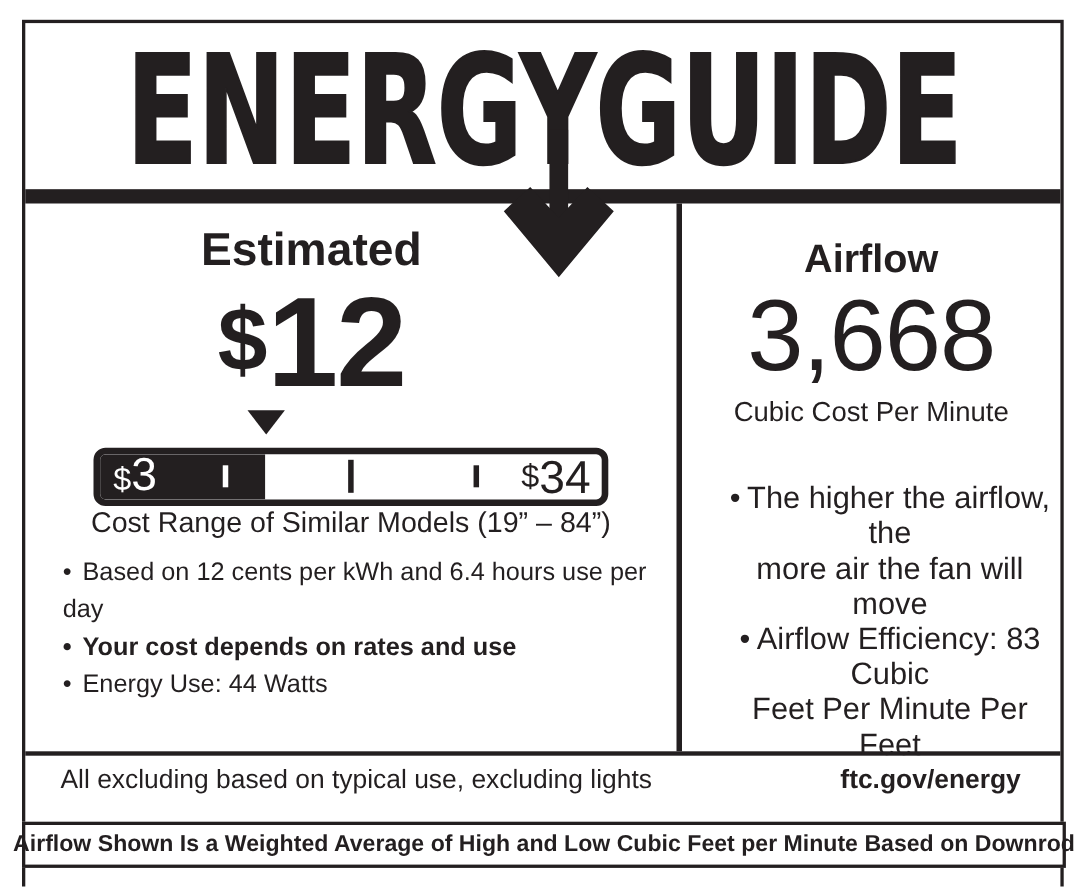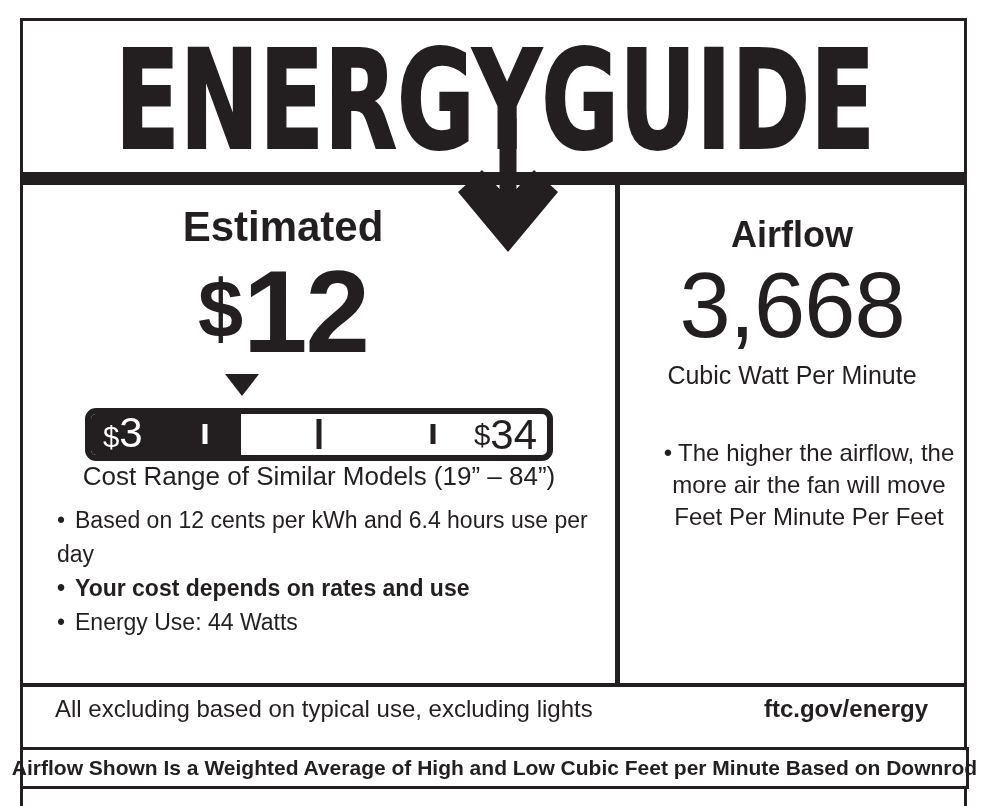--- a/index.html
+++ b/index.html
@@ -112,21 +112,21 @@
     padding-left: 34px;
     font-size: 23px; line-height: 34px;
   }
   .cost-bullets li .marker { display: inline-block; width: 18px; }
   .cost-bullets li.bold { font-weight: bold; }
 
   
   .air-heading { font-size: 36px; font-weight: bold; line-height: 44px; }
   .air-value { font-size: 92px; font-weight: normal; line-height: 96px; letter-spacing: -1px; }
   .air-unit { font-size: 25px; line-height: 32px; margin-top: 6px; }
-  .air-bullets { margin-top: 46px; font-size: 24px; line-height: 32px; margin-left: 34px; }
+  .air-bullets { margin-top: 46px; font-size: 28px; line-height: 32px; margin-left: 34px; }
   .air-bullets .marker { margin-right: 6px; }
 
   
   .bottom-strip {
     border-top: 4px solid var(--ink);
     height: 48px;
     display: flex; align-items: center; justify-content: space-between;
     padding: 0 36px 0 32px;
     font-size: 24px;
   }
@@ -195,25 +195,26 @@
           <li class="bold"><span class="marker">•</span><span>Your cost depends on rates and use</span></li>
           <li><span class="marker">•</span><span>Energy Use: 44 Watts</span></li>
         </ul>
       </div>
 
       <div class="col-divider"></div>
 
       <div class="col-right">
         <div class="air-heading">Airflow</div>
         <div class="air-value">3,668</div>
-        <div class="air-unit">Cubic Watt Per Minute</div>
+        <div class="air-unit">Cubic Cost Per Minute</div>
 
         <div class="air-bullets">
           <div><span class="marker">•</span><span>The higher the airflow, the</span></div>
           <div><span>more air the fan will move</span></div>
+          <div><span class="marker">•</span><span>Airflow Efficiency: 83 Cubic</span></div>
           <div><span>Feet Per Minute Per Feet</span></div>
         </div>
       </div>
     </div>
 
     <div class="bottom-strip">
       <span class="strip-note">All excluding based on typical use, excluding lights</span>
       <span class="strip-url">ftc.gov/energy</span>
     </div>
 

